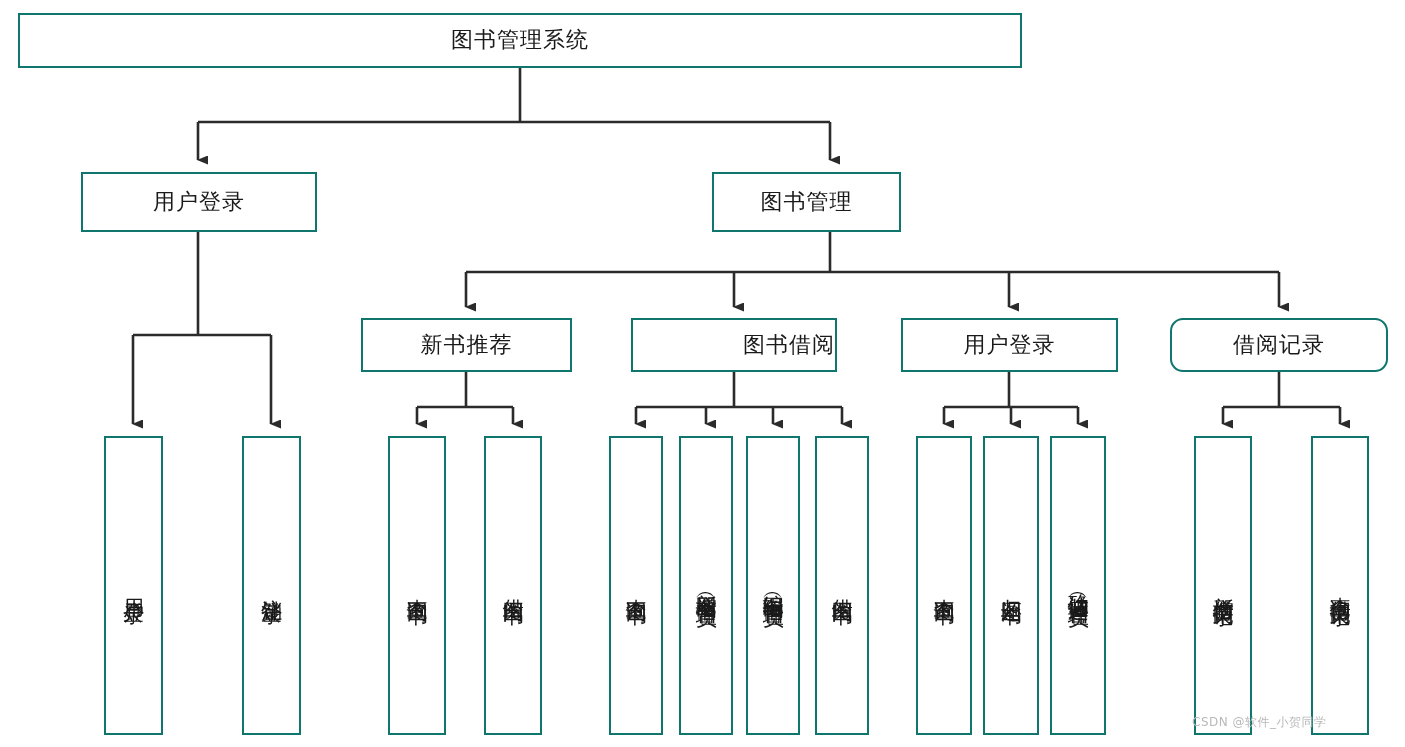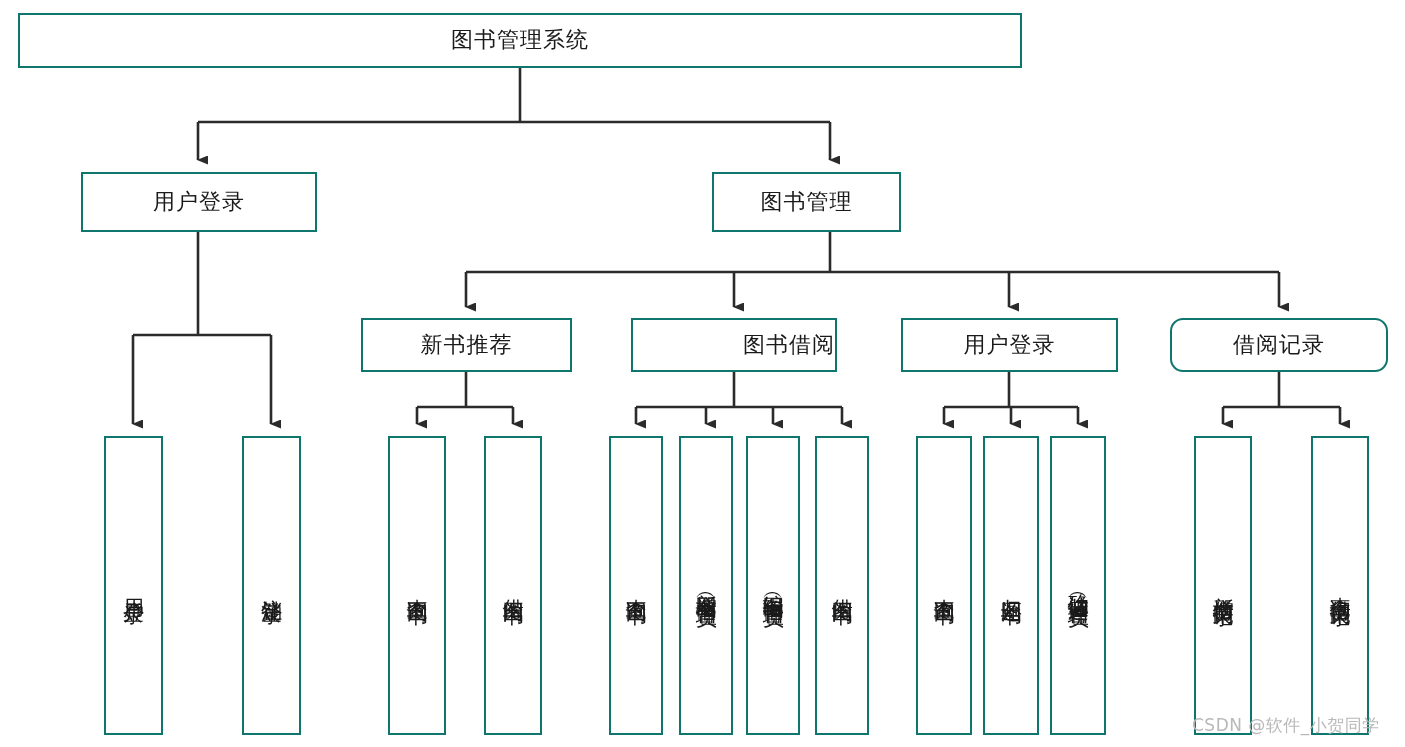--- a/index.html
+++ b/index.html
@@ -51,21 +51,21 @@
   svg.edges {
     position: absolute;
     left: 0;
     top: 0;
     width: 1405px;
     height: 747px;
     pointer-events: none;
   }
   .watermark {
     position: absolute;
-    font-size: 17px;
+    font-size: 12px;
     color: #b9b9b9;
     letter-spacing: 0.5px;
     white-space: nowrap;
   }
 </style>
 </head>
 <body>
 
 <div id="canvas">
 

